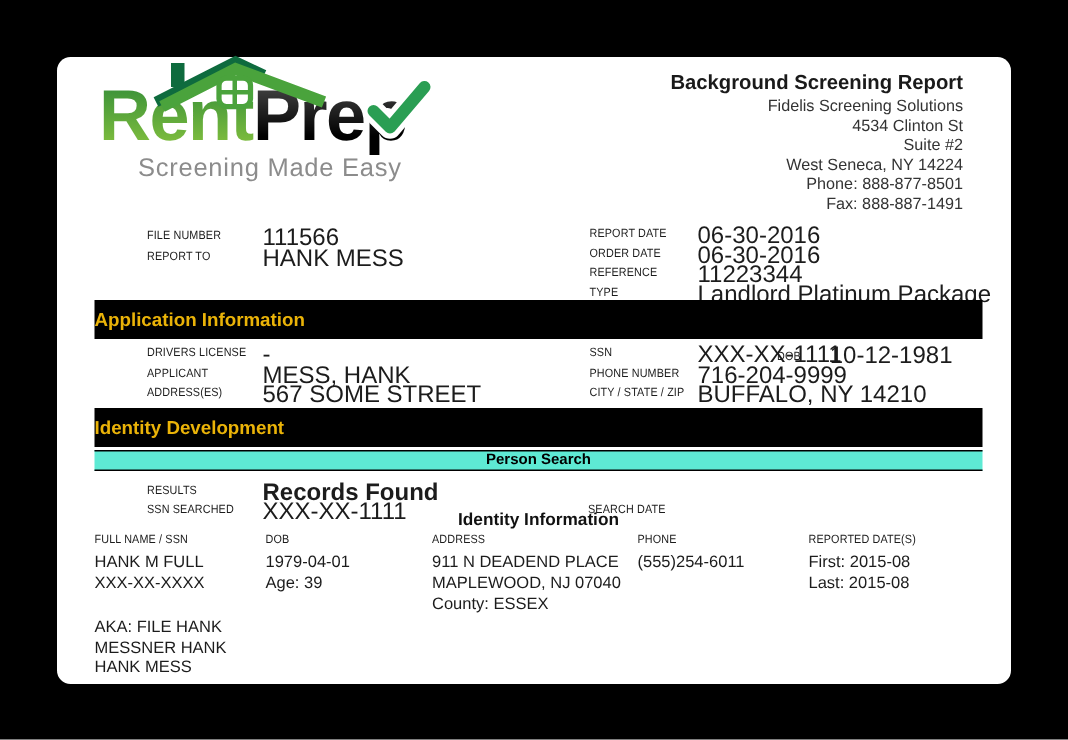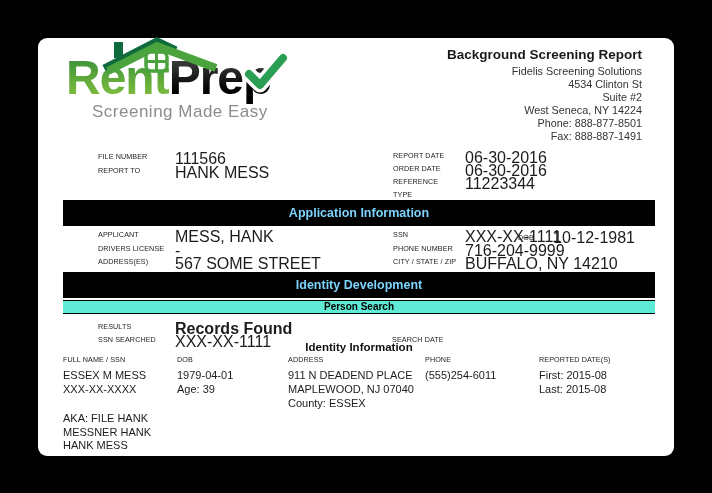--- a/index.html
+++ b/index.html
@@ -42,21 +42,21 @@
   .fvalue.bold{font-weight:bold;}
   .w77{width:77px;} .w72{width:72px;}
   
   .fi-left{position:absolute;left:25px;top:112px;}
   .fi-left .frow{height:14px;}
   .fi-right{position:absolute;left:320px;top:111px;}
   .fi-right .frow{height:13px;}
   
   .bar-black{
     position:absolute;left:25px;width:592px;height:26px;background:#000;
-    color:#7dd3fc;font-size:12.5px;font-weight:bold;text-align:center;line-height:26px;
+    color:#eab308;font-size:12.5px;font-weight:bold;line-height:26px;
   }
   .bar-gray{
     position:absolute;left:25px;width:592px;height:12px;background:#5eead4;
     border-top:1.5px solid #000;border-bottom:1.5px solid #000;
     color:#000;font-size:10px;font-weight:bold;text-align:center;line-height:12px;
   }
   
   .app-left{position:absolute;left:25px;top:190px;}
   .app-left .frow{height:13.5px;}
   .app-right{position:absolute;left:320px;top:190px;}
@@ -132,33 +132,34 @@
     <div class="frow">
       <span class="flabel w72">ORDER DATE</span>
       <span class="fvalue">06-30-2016</span>
     </div>
     <div class="frow">
       <span class="flabel w72">REFERENCE</span>
       <span class="fvalue">11223344</span>
     </div>
     <div class="frow">
       <span class="flabel w72">TYPE</span>
+      <span class="fvalue">Landlord Platinum Package</span>
     </div>
   </div>
 
   <div class="bar-black" style="top:162px;">Application Information</div>
 
   <div class="app-left">
+    <div class="frow">
+      <span class="flabel w77">DRIVERS LICENSE</span>
+      <span class="fvalue">-</span>
+    </div>
     <div class="frow">
       <span class="flabel w77">APPLICANT</span>
       <span class="fvalue">MESS, HANK</span>
-    </div>
-    <div class="frow">
-      <span class="flabel w77">DRIVERS LICENSE</span>
-      <span class="fvalue">-</span>
     </div>
     <div class="frow">
       <span class="flabel w77">ADDRESS(ES)</span>
       <span class="fvalue">567 SOME STREET</span>
     </div>
   </div>
 
   <div class="app-right">
     <div class="frow">
       <span class="flabel w72">SSN</span>
@@ -190,21 +191,21 @@
     <span class="fvalue">XXX-XX-1111</span>
   </div>
   <div class="frow res-row2b">
     <span class="flabel w72">SEARCH DATE</span>
   </div>
 
   <div class="applicant-title">Identity Information</div>
 
   <div class="col col-0">
     <div class="flabel">FULL NAME / SSN</div>
-    <div class="vline">ESSEX M MESS</div>
+    <div class="vline">HANK M FULL</div>
     <div class="vline">XXX-XX-XXXX</div>
   </div>
   <div class="col col-1">
     <div class="flabel">DOB</div>
     <div class="vline">1979-04-01</div>
     <div class="vline">Age: 39</div>
   </div>
   <div class="col col-2">
     <div class="flabel">ADDRESS</div>
     <div class="vline">911 N DEADEND PLACE</div>

